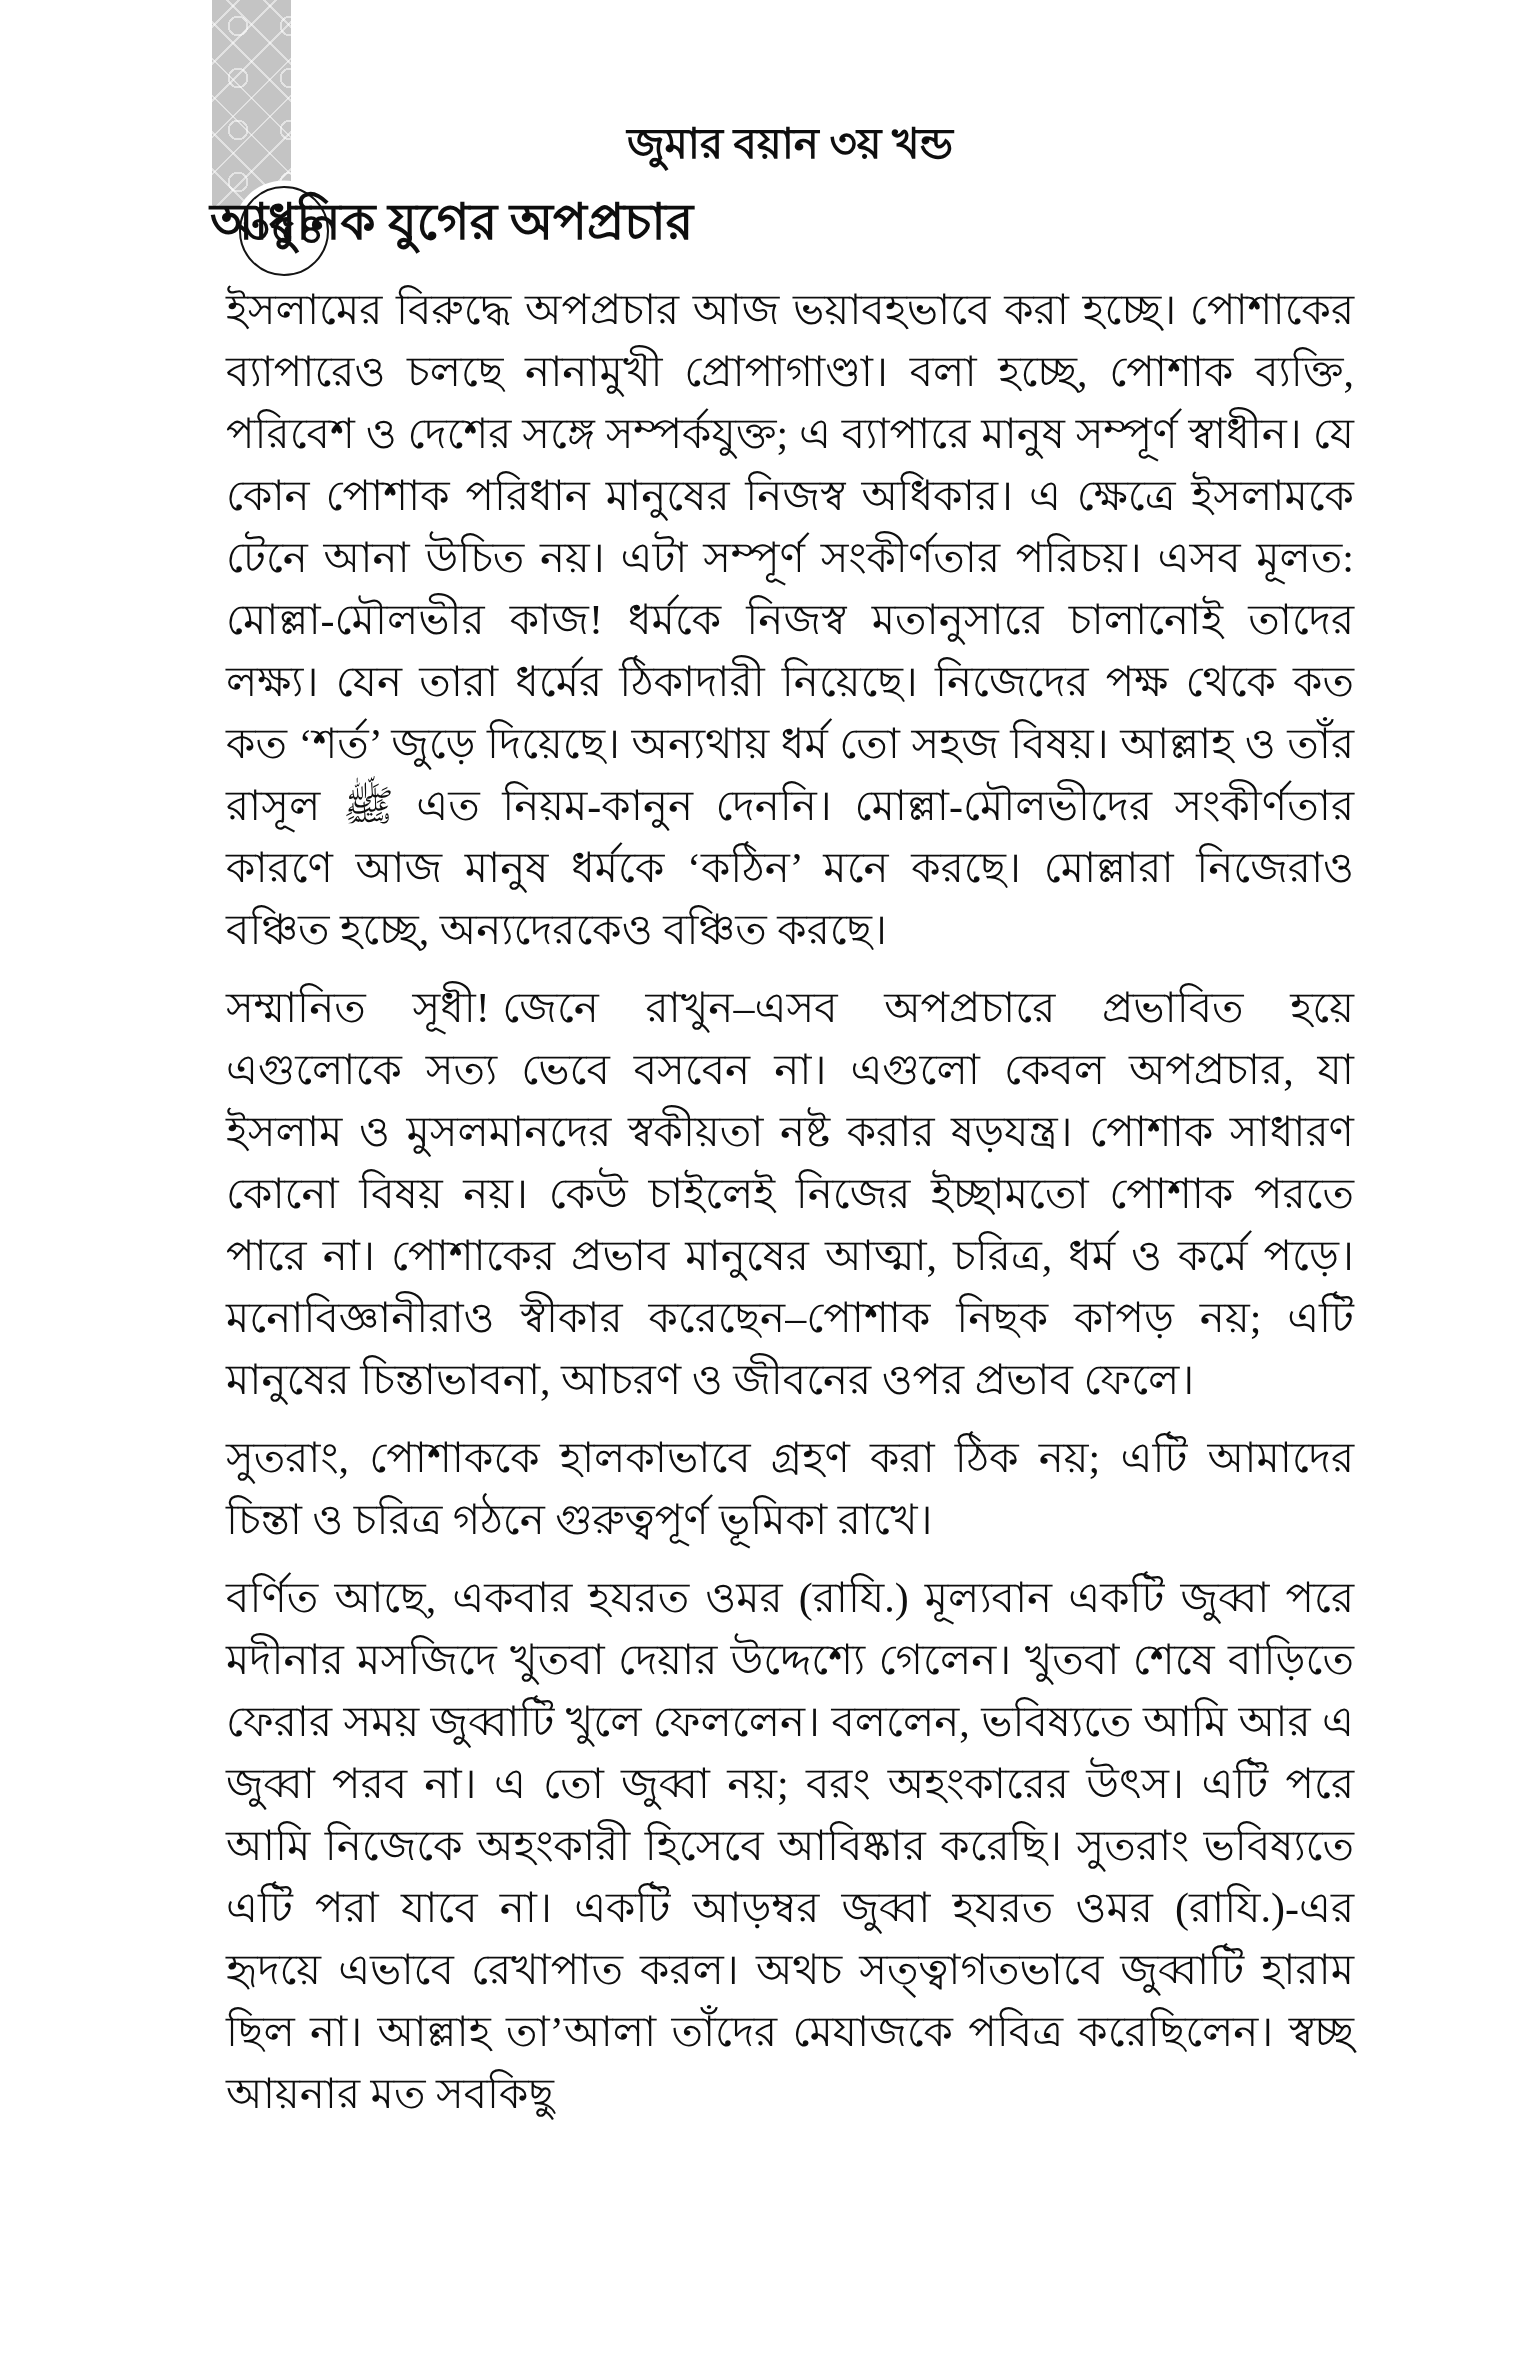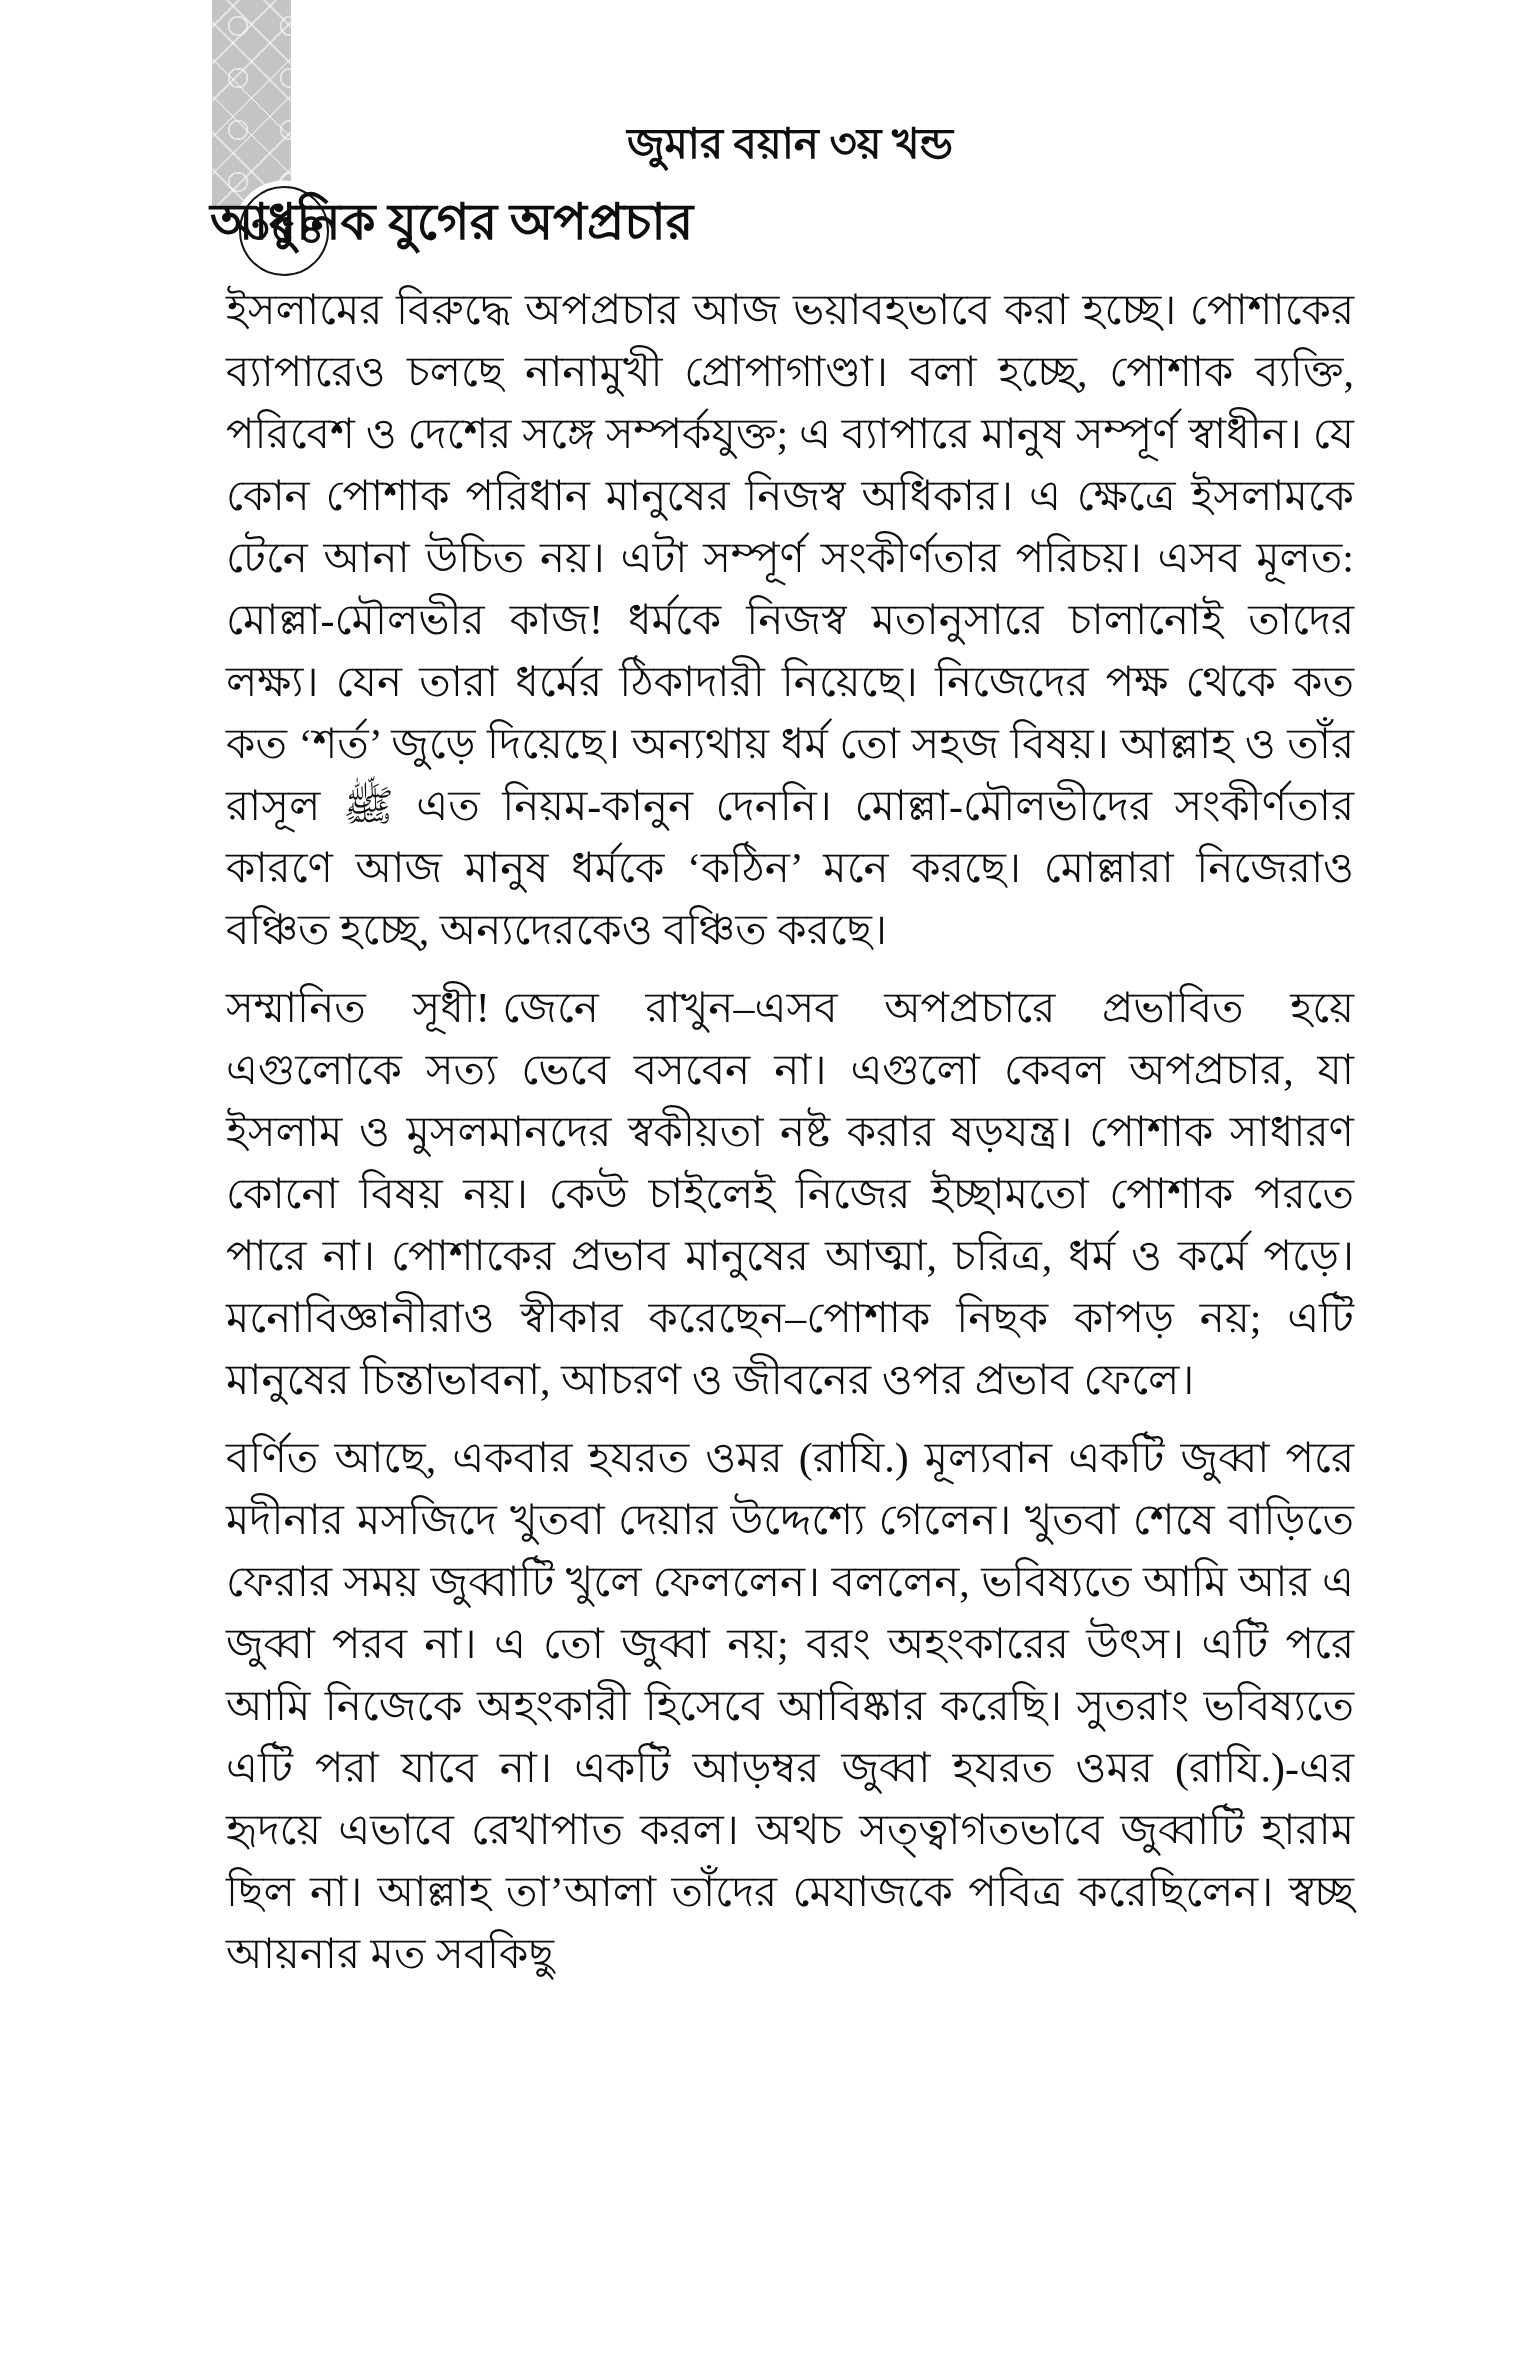--- a/index.html
+++ b/index.html
@@ -101,18 +101,19 @@
   <div class="content">
 
     <div class="running-header">জুমার বয়ান ৩য় খন্ড</div>
 
     <h2 class="section-heading h-first">আধুনিক যুগের অপপ্রচার</h2>
     <p class="body-para">ইসলামের বিরুদ্ধে অপপ্রচার আজ ভয়াবহভাবে করা হচ্ছে। পোশাকের ব্যাপারেও চলছে নানামুখী প্রোপাগাণ্ডা। বলা হচ্ছে, পোশাক ব্যক্তি, পরিবেশ ও দেশের সঙ্গে সম্পর্কযুক্ত; এ ব্যাপারে মানুষ সম্পূর্ণ স্বাধীন। যে কোন পোশাক পরিধান মানুষের নিজস্ব অধিকার। এ ক্ষেত্রে ইসলামকে টেনে আনা উচিত নয়। এটা সম্পূর্ণ সংকীর্ণতার পরিচয়। এসব মূলত: মোল্লা-মৌলভীর কাজ! ধর্মকে নিজস্ব মতানুসারে চালানোই তাদের লক্ষ্য। যেন তারা ধর্মের ঠিকাদারী নিয়েছে। নিজেদের পক্ষ থেকে কত কত ‘শর্ত’ জুড়ে দিয়েছে। অন্যথায় ধর্ম তো সহজ বিষয়। আল্লাহ ও তাঁর রাসূল ﷺ এত নিয়ম-কানুন দেননি। মোল্লা-মৌলভীদের সংকীর্ণতার কারণে আজ মানুষ ধর্মকে ‘কঠিন’ মনে করছে। মোল্লারা নিজেরাও বঞ্চিত হচ্ছে, অন্যদেরকেও বঞ্চিত করছে।</p>
 
     <p class="body-para">
       <strong class="salutation">সম্মানিত সূধী!</strong><span>জেনে রাখুন–এসব অপপ্রচারে প্রভাবিত হয়ে এগুলোকে সত্য ভেবে বসবেন না। এগুলো কেবল অপপ্রচার, যা ইসলাম ও মুসলমানদের স্বকীয়তা নষ্ট করার ষড়যন্ত্র। পোশাক সাধারণ কোনো বিষয় নয়। কেউ চাইলেই নিজের ইচ্ছামতো পোশাক পরতে পারে না। পোশাকের প্রভাব মানুষের আত্মা, চরিত্র, ধর্ম ও কর্মে পড়ে। মনোবিজ্ঞানীরাও স্বীকার করেছেন–পোশাক নিছক কাপড় নয়; এটি মানুষের চিন্তাভাবনা, আচরণ ও জীবনের ওপর প্রভাব ফেলে।</span>
     </p>
+    <p class="body-para para-followup">সুতরাং, পোশাককে হালকাভাবে গ্রহণ করা ঠিক নয়; এটি আমাদের চিন্তা ও চরিত্র গঠনে গুরুত্বপূর্ণ ভূমিকা রাখে।</p>
 
     <p class="body-para">বর্ণিত আছে, একবার হযরত ওমর (রাযি.) মূল্যবান একটি জুব্বা পরে মদীনার মসজিদে খুতবা দেয়ার উদ্দেশ্যে গেলেন। খুতবা শেষে বাড়িতে ফেরার সময় জুব্বাটি খুলে ফেললেন। বললেন, ভবিষ্যতে আমি আর এ জুব্বা পরব না। এ তো জুব্বা নয়; বরং অহংকারের উৎস। এটি পরে আমি নিজেকে অহংকারী হিসেবে আবিষ্কার করেছি। সুতরাং ভবিষ্যতে এটি পরা যাবে না। একটি আড়ম্বর জুব্বা হযরত ওমর (রাযি.)-এর হৃদয়ে এভাবে রেখাপাত করল। অথচ সত্ত্বাগতভাবে জুব্বাটি হারাম ছিল না। আল্লাহ তা’আলা তাঁদের মেযাজকে পবিত্র করেছিলেন। স্বচ্ছ আয়নার মত সবকিছু</p>
 
   </div>
 </div>
 
 
 </body></html>

